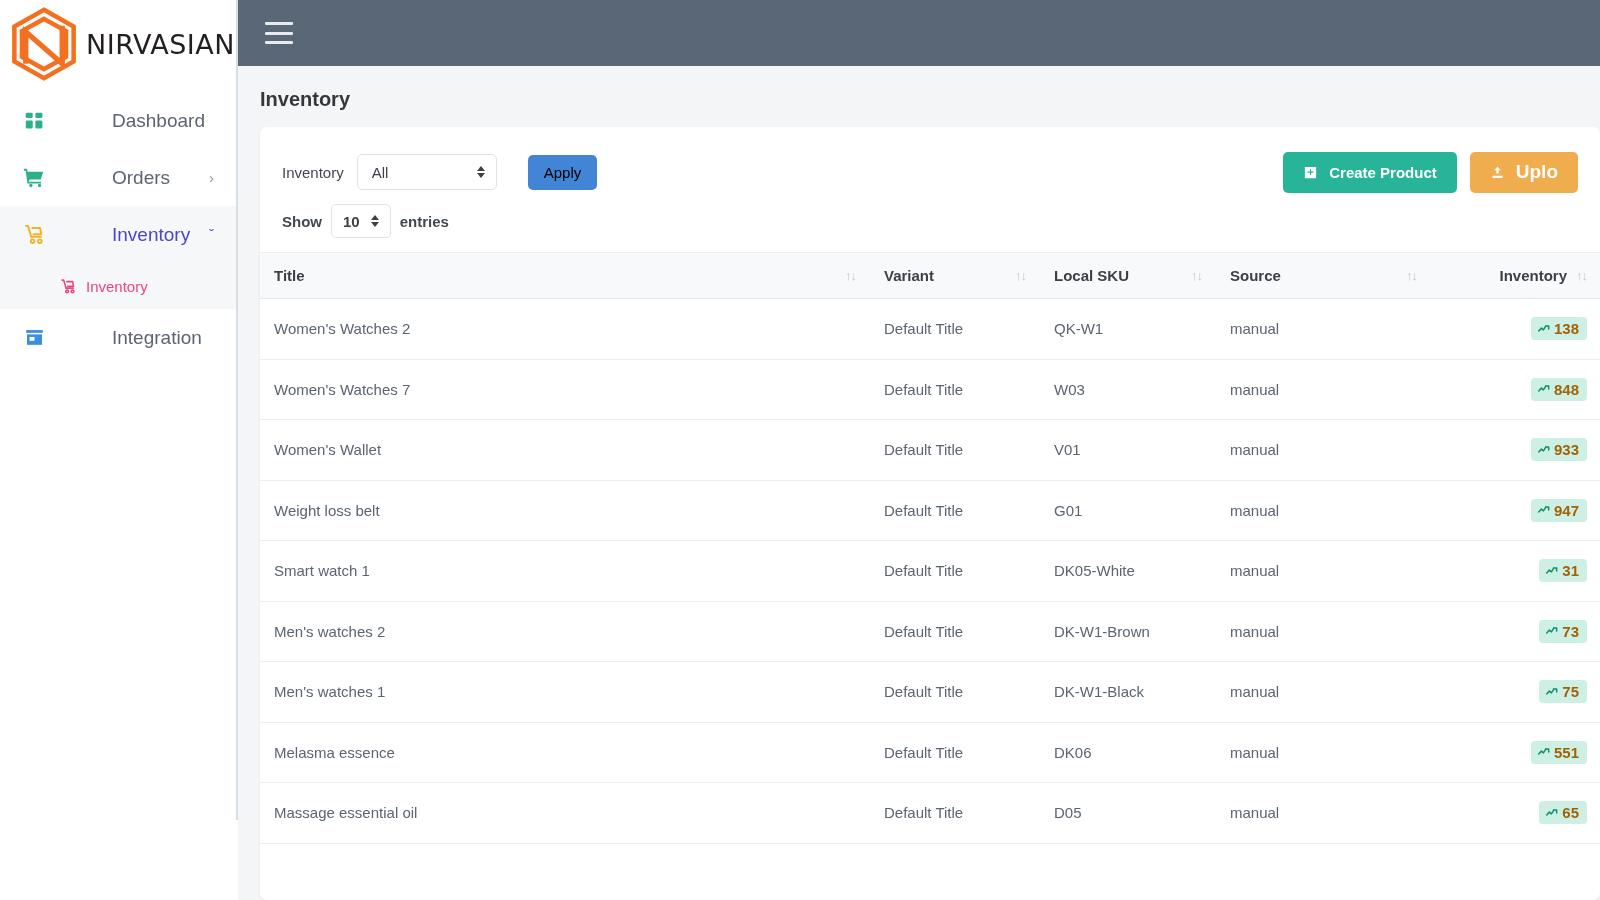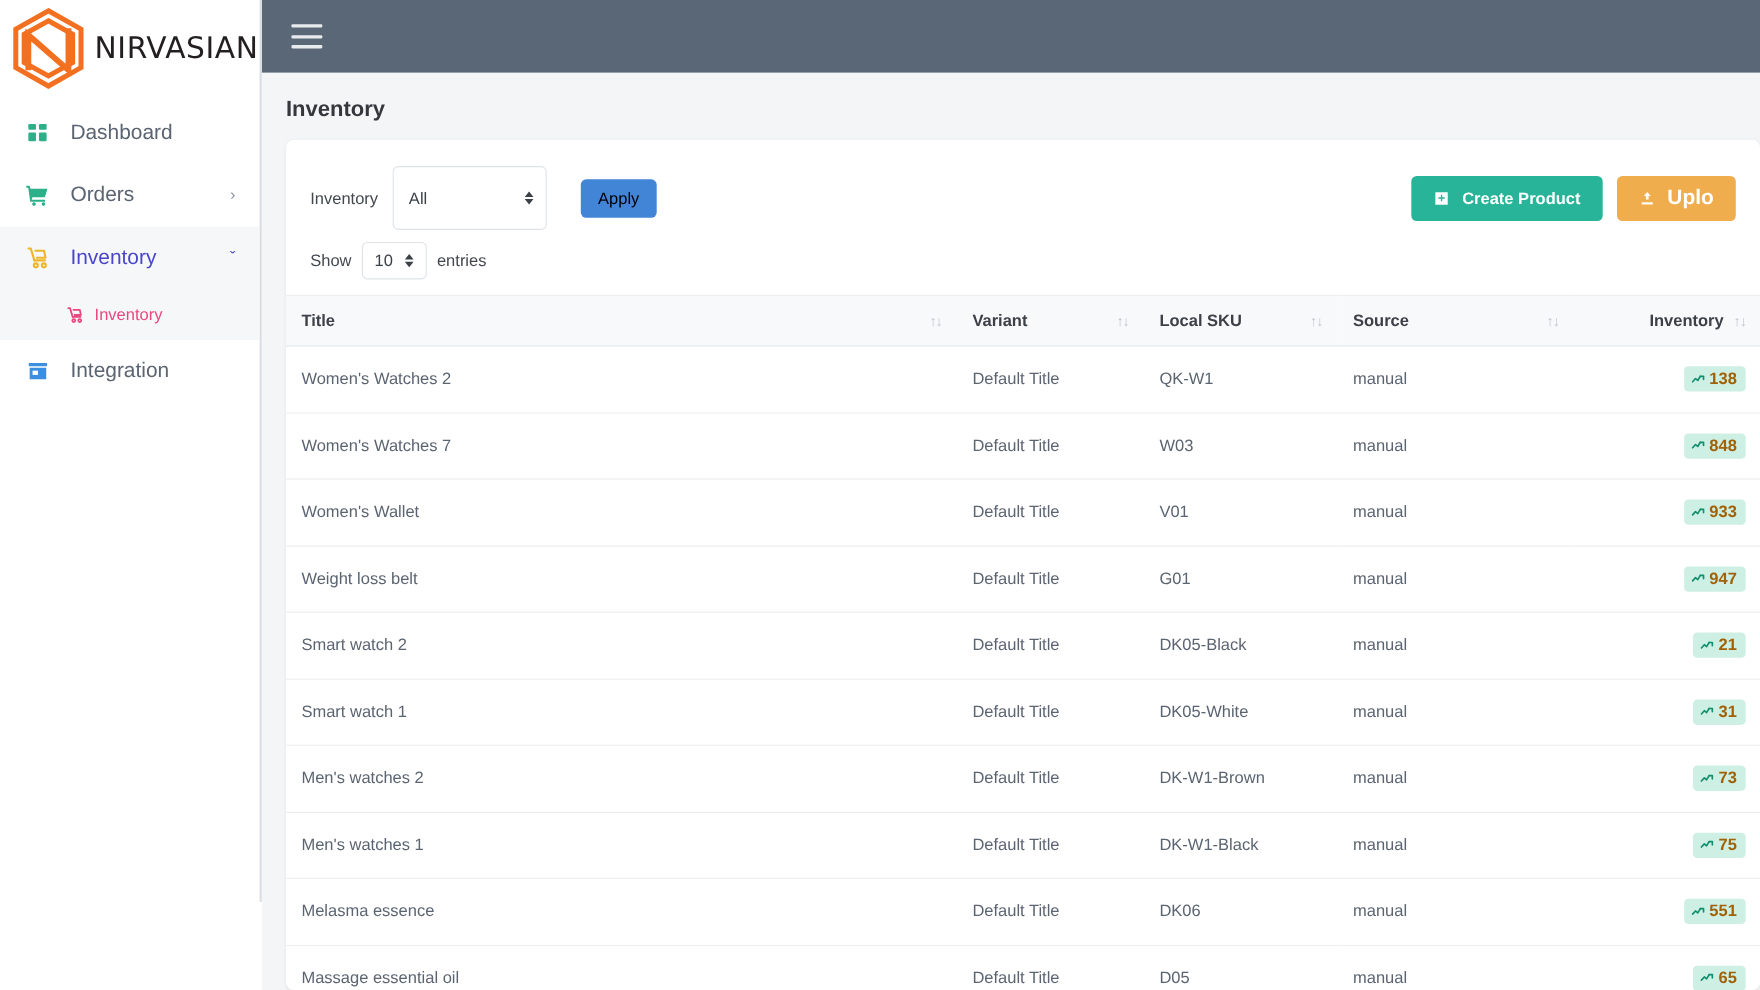--- a/index.html
+++ b/index.html
@@ -51,20 +51,21 @@
     gap: 18px;
     cursor: pointer;
     position: relative;
   }
   .nav-item .nav-ico { width: 24px; height: 24px; flex: 0 0 24px; display: flex; align-items: center; justify-content: center; }
   .nav-label {
     font-size: 19px;
     color: #5b6471;
     font-weight: 400;
     white-space: nowrap;
+    margin-left: 48px;
   }
   .nav-caret { margin-left: auto; color: #8b93a0; font-size: 15px; line-height: 1; }
 
   .nav-item.active { background: #f6f7f9; }
   .nav-item.active .nav-label { color: #4a46c9; font-weight: 400; }
   .nav-item.active .nav-caret { color: #4a46c9; }
 
   .subnav { background: #f6f7f9; }
   .subnav-item {
     display: flex;
@@ -118,21 +119,21 @@
     display: flex;
     align-items: center;
     padding: 0 22px 0 22px;
     min-height: 42px;
   }
   .filter-group { display: flex; align-items: center; gap: 13px; }
   .filter-label { font-size: 15px; color: #43484f; }
 
   .select-box {
     position: relative;
-    height: 58px;
+    height: 36px;
     border: 1px solid #dfe3e8;
     border-radius: 5px;
     background: #fff;
     display: flex;
     align-items: center;
     padding: 0 34px 0 14px;
     cursor: pointer;
     min-width: 0;
   }
   .select-box.wide { width: 140px; }
@@ -182,20 +183,21 @@
   }
   .btn svg { display: block; }
 
   .show-row {
     display: flex;
     align-items: center;
     gap: 9px;
     padding: 11px 22px 0 22px;
     font-size: 15px;
     color: #43484f;
+    font-weight: bold;
   }
   .select-box.small { height: 34px; padding: 0 30px 0 11px; min-width: 57px; }
   .select-box.small .sel-val { font-size: 15px; }
 
   
   .table-wrap { margin-top: 14px; }
   table.inv { width: 100%; border-collapse: collapse; table-layout: fixed; }
   table.inv thead th {
     background: #f8f9fa;
     border-top: 1px solid #eceef1;
@@ -499,35 +501,20 @@
                     <span>
                       <svg viewBox="0 0 24 24" width="14" height="14" fill="none" stroke="#12906e" stroke-width="2.6" stroke-linecap="round" stroke-linejoin="round" aria-hidden="true">
                         <path d="M3 15.5l4.5-5 3.5 3 4-6.5"></path>
                         <path d="M15 7h5v5"></path>
                       </svg>
                     </span>
                     <span>947</span>
                   </span></td>
               </tr>
               <tr>
-                <td>Smart watch 2</td>
-                <td>Default Title</td>
-                <td>DK05-Black</td>
-                <td>manual</td>
-                <td class="num"><span class="badge">
-                    <span>
-                      <svg viewBox="0 0 24 24" width="14" height="14" fill="none" stroke="#12906e" stroke-width="2.6" stroke-linecap="round" stroke-linejoin="round" aria-hidden="true">
-                        <path d="M3 15.5l4.5-5 3.5 3 4-6.5"></path>
-                        <path d="M15 7h5v5"></path>
-                      </svg>
-                    </span>
-                    <span>21</span>
-                  </span></td>
-              </tr>
-              <tr>
                 <td>Smart watch 1</td>
                 <td>Default Title</td>
                 <td>DK05-White</td>
                 <td>manual</td>
                 <td class="num"><span class="badge">
                     <span>
                       <svg viewBox="0 0 24 24" width="14" height="14" fill="none" stroke="#12906e" stroke-width="2.6" stroke-linecap="round" stroke-linejoin="round" aria-hidden="true">
                         <path d="M3 15.5l4.5-5 3.5 3 4-6.5"></path>
                         <path d="M15 7h5v5"></path>
                       </svg>

